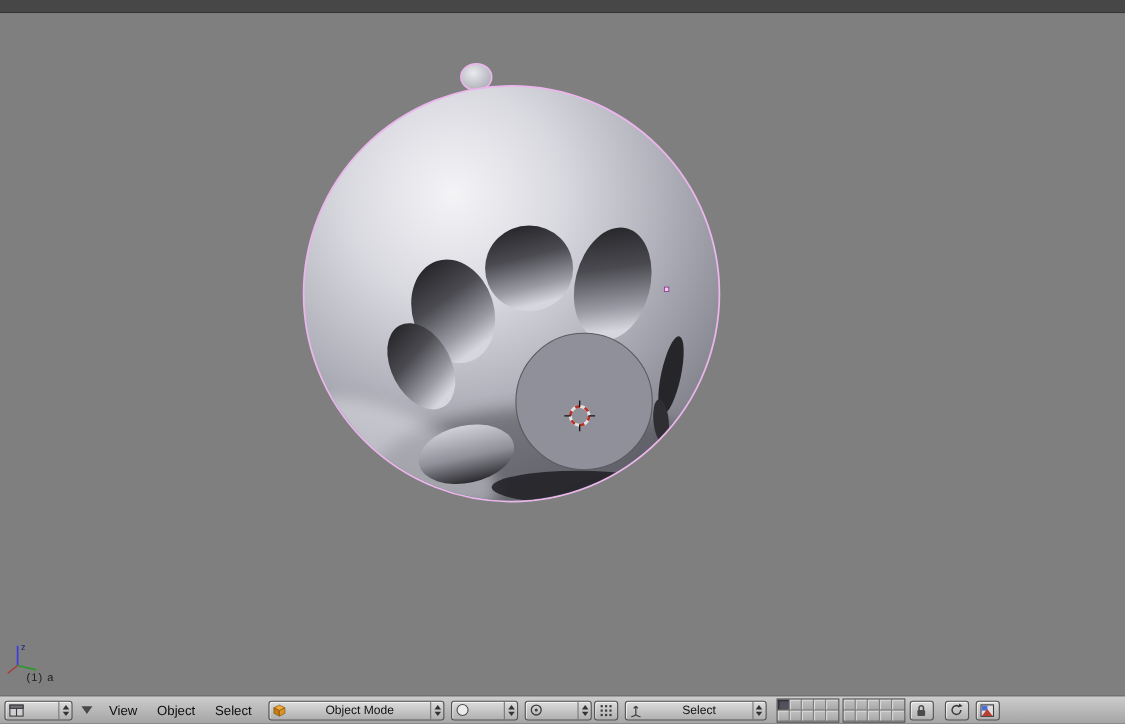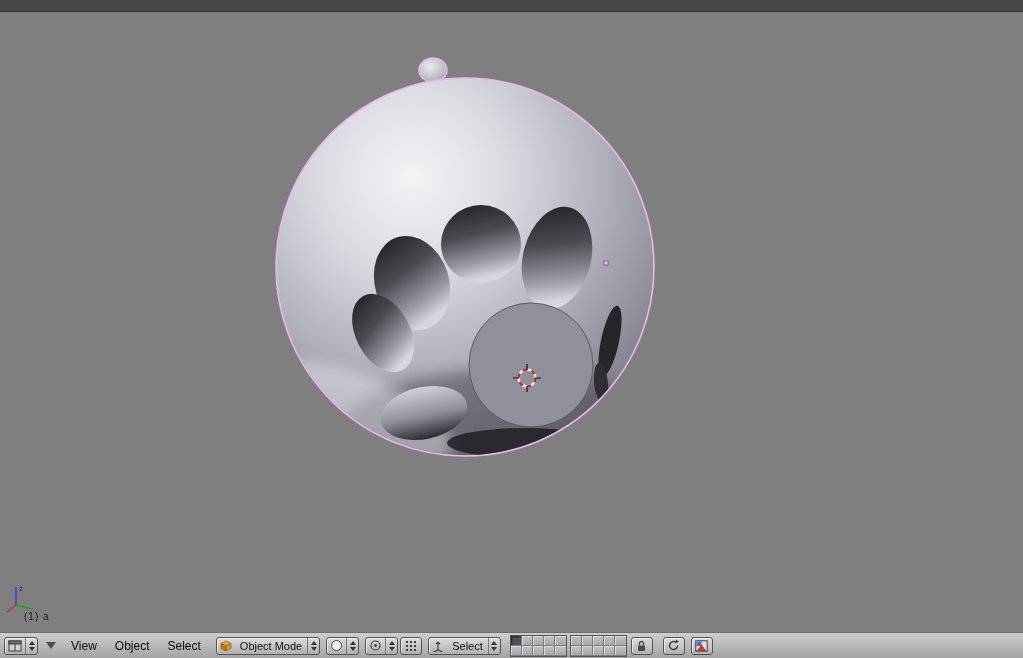--- a/index.html
+++ b/index.html
@@ -10,21 +10,21 @@
   .viewport{position:absolute;top:12px;left:0;width:1023px;height:620px;background:#7f7f7f;}
   .viewport svg.scene{position:absolute;top:0;left:0;}
   .view-info{position:absolute;left:24px;bottom:10px;font-size:10px;color:#1c1c1c;letter-spacing:1px;}
 
   
   .header{position:absolute;left:0;bottom:0;width:100%;height:26px;box-sizing:border-box;
     background:linear-gradient(#cdcdcd,#a4a4a4);border-top:1px solid #6f6f6f;
     display:flex;align-items:center;padding:0 4px;}
   .btn,.combo{height:18px;display:inline-flex;align-items:center;box-sizing:border-box;
     background:linear-gradient(180deg,#dcdcdc,#b0b0b0);border:1px solid #545454;border-radius:3px;
-    box-shadow:inset 1px 1px 0 rgba(255,255,255,.6);}
+    box-shadow:inset 1px 1px 0 rgba(255,255,255,.6);gap:28px;}
   .combo .label{font-size:11px;color:#111;padding:0 5px;white-space:nowrap;}
   .combo .cicon,.btn .cicon{display:inline-flex;align-items:center;justify-content:center;padding:0 3px;}
   .stepper{width:11px;align-self:stretch;border-left:1px solid #777;
     display:flex;flex-direction:column;align-items:center;justify-content:center;}
   .tri-up{width:0;height:0;border-left:3px solid transparent;border-right:3px solid transparent;
     border-bottom:4px solid #333;margin-bottom:2px;}
   .tri-down{width:0;height:0;border-left:3px solid transparent;border-right:3px solid transparent;
     border-top:4px solid #333;}
   .collapse-tri{width:0;height:0;border-left:5px solid transparent;border-right:5px solid transparent;
     border-top:7px solid #4a4a4a;margin:0 6px 0 8px;}

